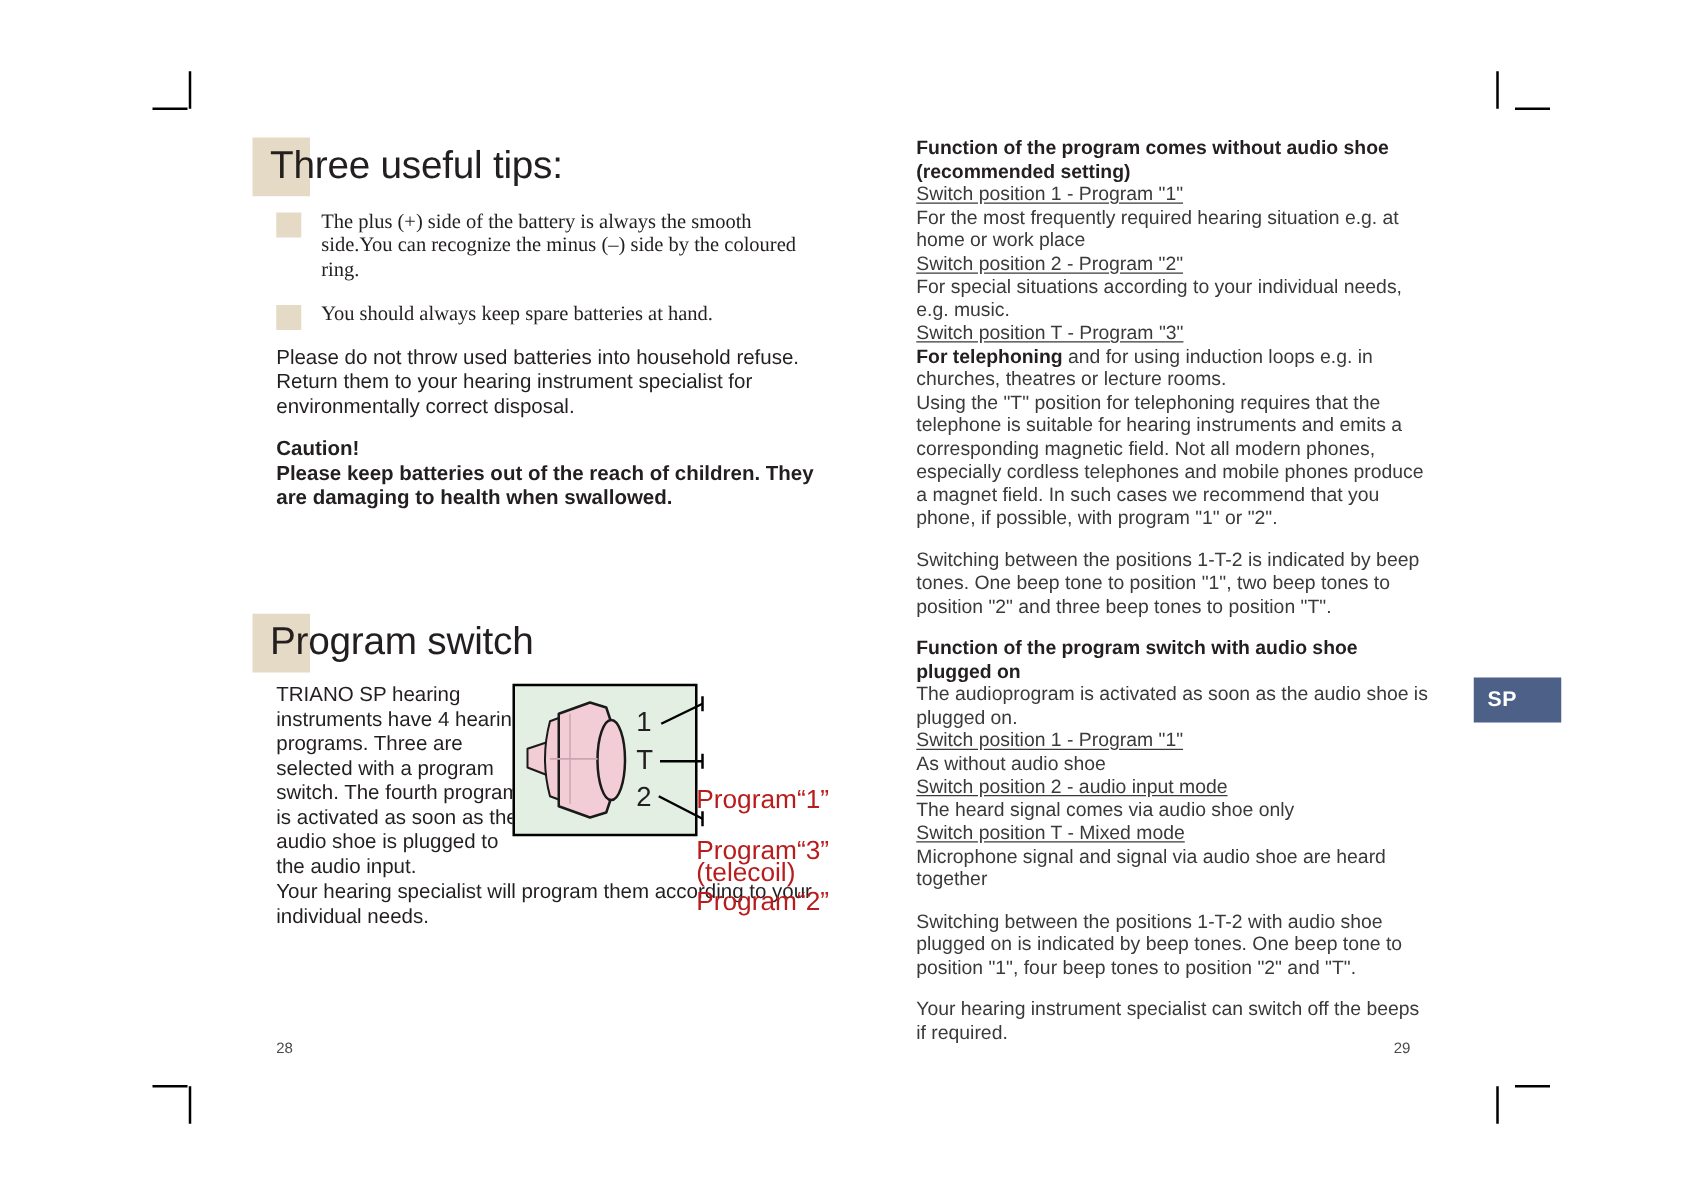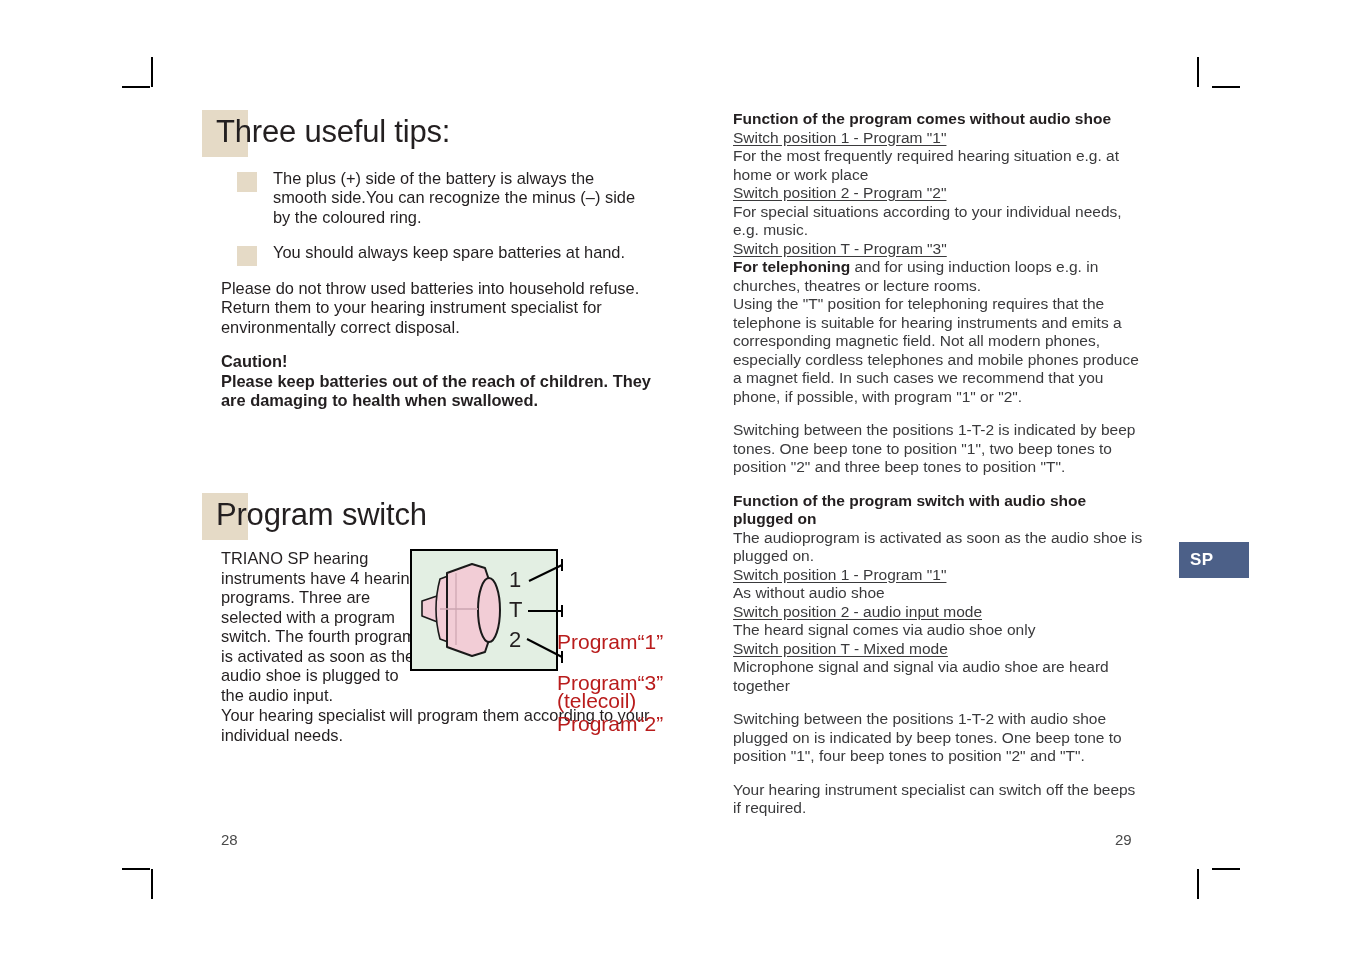--- a/index.html
+++ b/index.html
@@ -57,22 +57,23 @@
     z-index: 0;
   }
   .section-head .txt {
     position: relative;
     z-index: 1;
   }
 
   
   ul.tips {
     list-style: none;
-    margin: 16px;
+    margin: 0;
     padding: 0;
+    font-family: Liberation Serif, serif;
   }
   ul.tips li {
     position: relative;
     padding-left: 55px;
     margin-bottom: 16px;
     font-size: 16.4px;
     line-height: 19.5px;
     color: #231f20;
   }
   ul.tips li .sq {
@@ -182,21 +183,21 @@
     align-items: center;
     padding-left: 11px;
     box-sizing: border-box;
     letter-spacing: 0.5px;
     margin-left: 37px;
   }
 
   
   .pageno {
     position: absolute;
-    font-size: 15px;
+    font-size: 12px;
     color: #4a4a4a;
   }
   #pageno-left  { left: 221px; top: 831px; }
   #pageno-right { left: 1115px; top: 831px; }
 </style>
 </head>
 <body>
 
 <div id="page">
 
@@ -281,20 +282,21 @@
         <span>(telecoil)</span>
       </div>
       <div class="prog-label" id="lbl-p2">Program“2”</div>
 
     </div>
   </div>
 
   <div class="col rc" id="col-right">
 
     <div class="blk bold">Function of the program comes without audio shoe</div>
+    <div class="blk bold">(recommended setting)</div>
 
     <div class="blk u">Switch position 1 - Program "1"</div>
     <div class="blk">For the most frequently required hearing situation e.g. at home or work place</div>
 
     <div class="blk u">Switch position 2 - Program "2"</div>
     <div class="blk">For special situations according to your individual needs, e.g. music.</div>
 
     <div class="blk u">Switch position T - Program "3"</div>
     <div class="blk"><span class="bold">For telephoning</span><span> and for using induction loops e.g. in churches, theatres or lecture rooms.</span></div>
 

